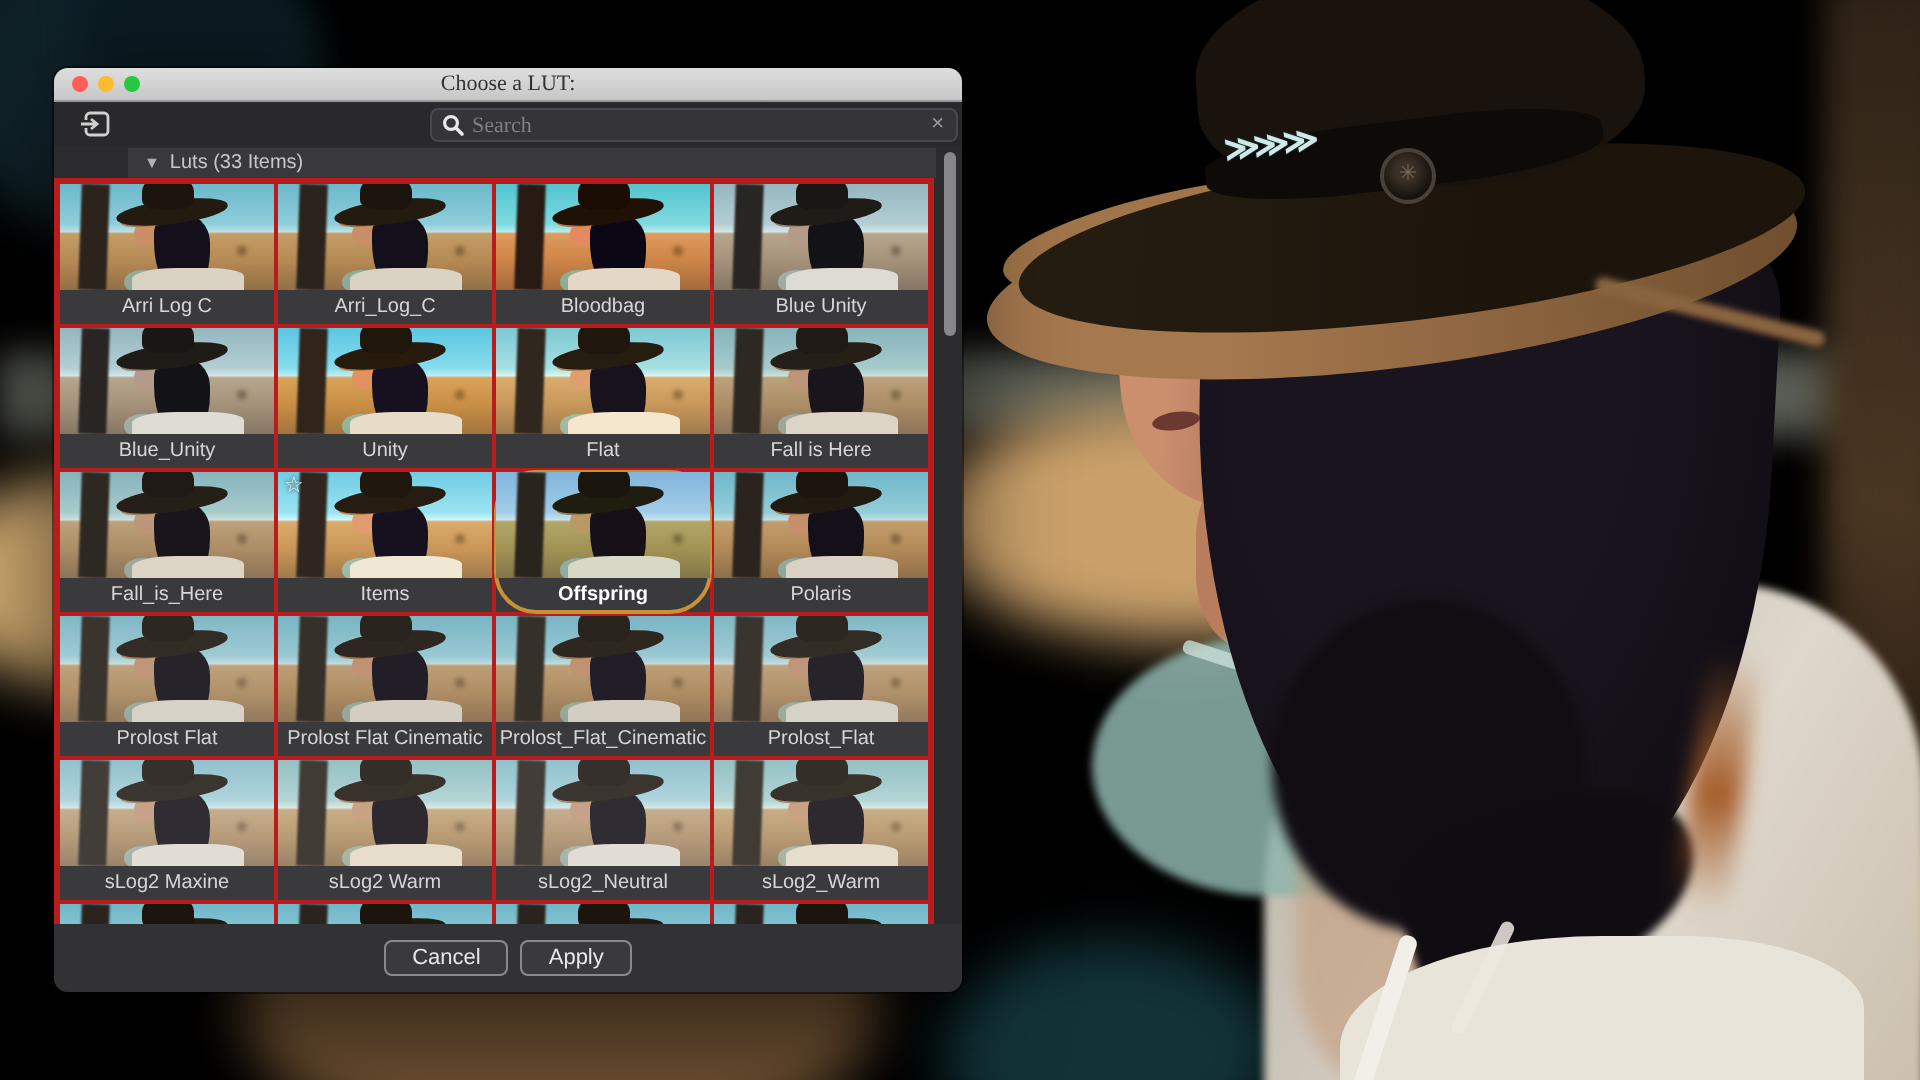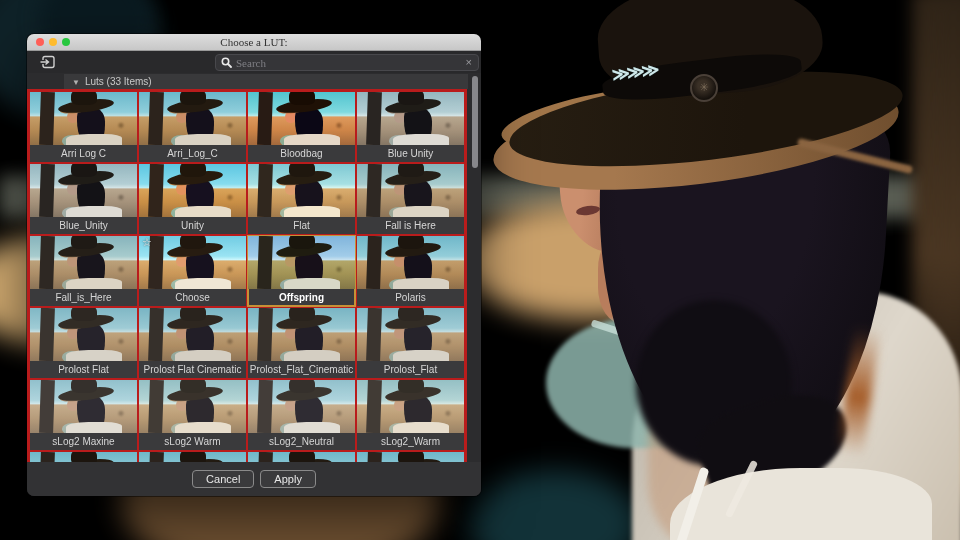--- a/index.html
+++ b/index.html
@@ -72,21 +72,21 @@
   .t-trunk{left:9%;top:0;width:13%;height:100%;background:#2b231d;transform:rotate(2deg);filter:blur(.4px);}
   .t-tan{left:28%;top:24%;width:30%;height:15%;background:#a5784c;border-radius:50%;transform:rotate(-8deg);}
   .t-brim{left:26%;top:15%;width:52%;height:22%;background:#221a11;border-radius:50%;transform:rotate(-7deg);}
   .t-crown{left:38%;top:-7%;width:25%;height:32%;background:#1c150e;border-radius:45% 45% 30% 30%;}
   .t-face{left:35%;top:36%;width:10%;height:23%;background:#c68f6b;border-radius:60% 40% 50% 60%;}
   .t-hair{left:44%;top:26%;width:26%;height:82%;background:#14101a;border-radius:35% 55% 45% 55%/25% 35% 55% 65%;}
   .t-teal{left:30%;top:82%;width:18%;height:22%;background:#8fb5ad;border-radius:50%;opacity:.8;}
   .t-top{left:34%;top:80%;width:52%;height:26%;background:#d9d2c4;border-radius:40% 30% 0 0;}
   .t-star{position:absolute;top:0;left:3px;color:#f0f0f0;font-size:11px;text-shadow:0 0 2px #000;display:none;}
   .t-label{height:17px;line-height:17px;text-align:center;background:#3a3a3c;color:#d6d6d6;font-size:10px;white-space:nowrap;overflow:hidden;}
-  .lut-cell.selected{outline:2px solid #c69137;outline-offset:-1px;}
+  .lut-cell.selected{outline:2px solid #c69137;outline-offset:-1px;border-radius:20px;}
   .lut-cell.selected .t-label{color:#fff;font-weight:bold;}
   .sbTrack{left:441px;top:40px;width:13px;height:390px;background:#2c2c2e;}
   .sbThumb{left:445px;top:42px;width:6px;height:92px;background:#87878b;border-radius:3px;}
   .footer{left:0;top:428px;width:100%;height:34px;background:#323234;display:flex;justify-content:center;align-items:center;gap:6px;}
   .btn{height:18px;padding:0 13px;background:#3a3a3c;border:1px solid #8a8a8a;border-radius:4px;color:#e8e8e8;font-size:11px;line-height:16px;font-family:"Liberation Sans",sans-serif;}
 </style>
 </head>
 <body>
 
 <div class="stage">
@@ -335,21 +335,21 @@
         <div class="t-face"></div>
         <div class="t-hair"></div>
         <div class="t-teal"></div>
         <div class="t-top"></div>
         <div class="t-tan"></div>
         <div class="t-brim"></div>
         <div class="t-crown"></div>
       </div>
       <span class="t-star" style="display: block;">☆</span>
     </div>
-    <div class="t-label">Choose</div>
+    <div class="t-label">Items</div>
   </div>
           <div class="lut-cell selected">
     <div class="t-img">
       <div class="t-scene" style="filter: hue-rotate(18deg) saturate(0.95) brightness(1.02);">
         <div class="t-base"></div>
         <div class="t-shrub"></div>
         <div class="t-trunk"></div>
         <div class="t-face"></div>
         <div class="t-hair"></div>
         <div class="t-teal"></div>

